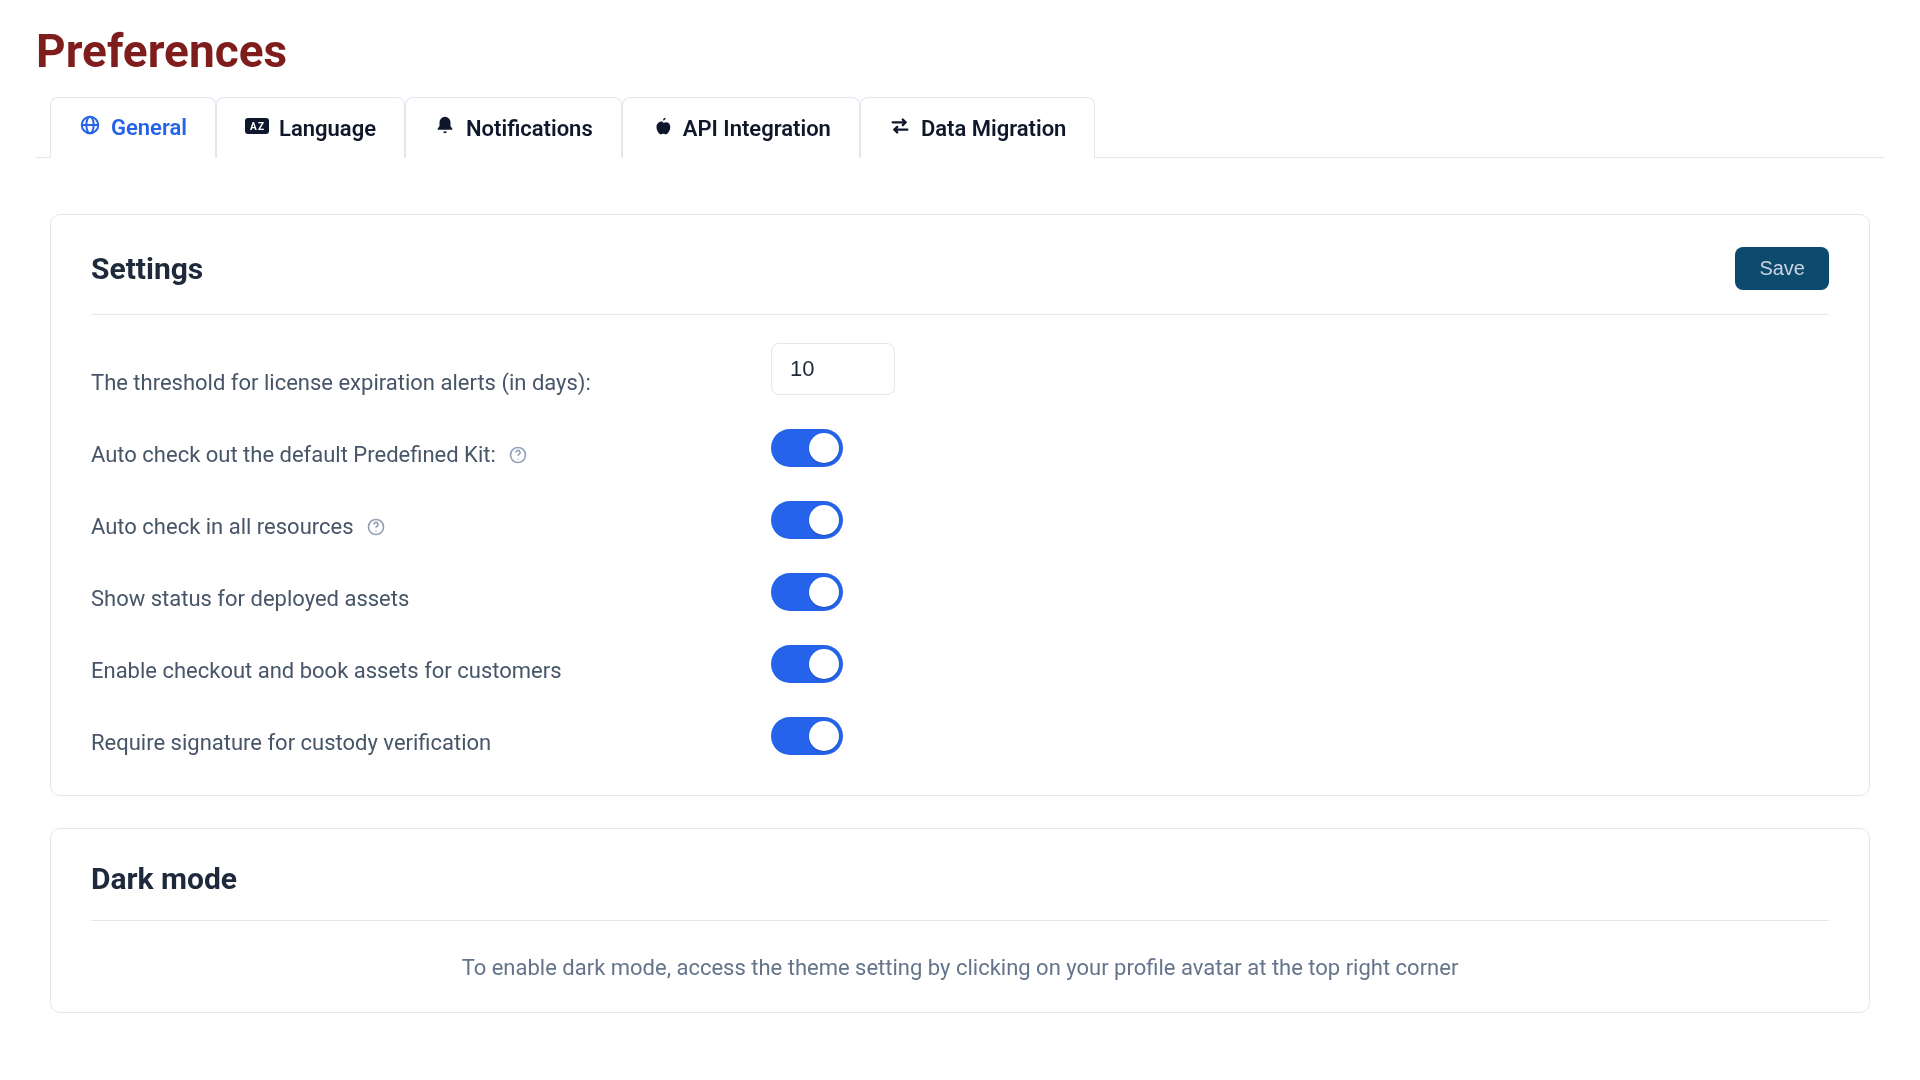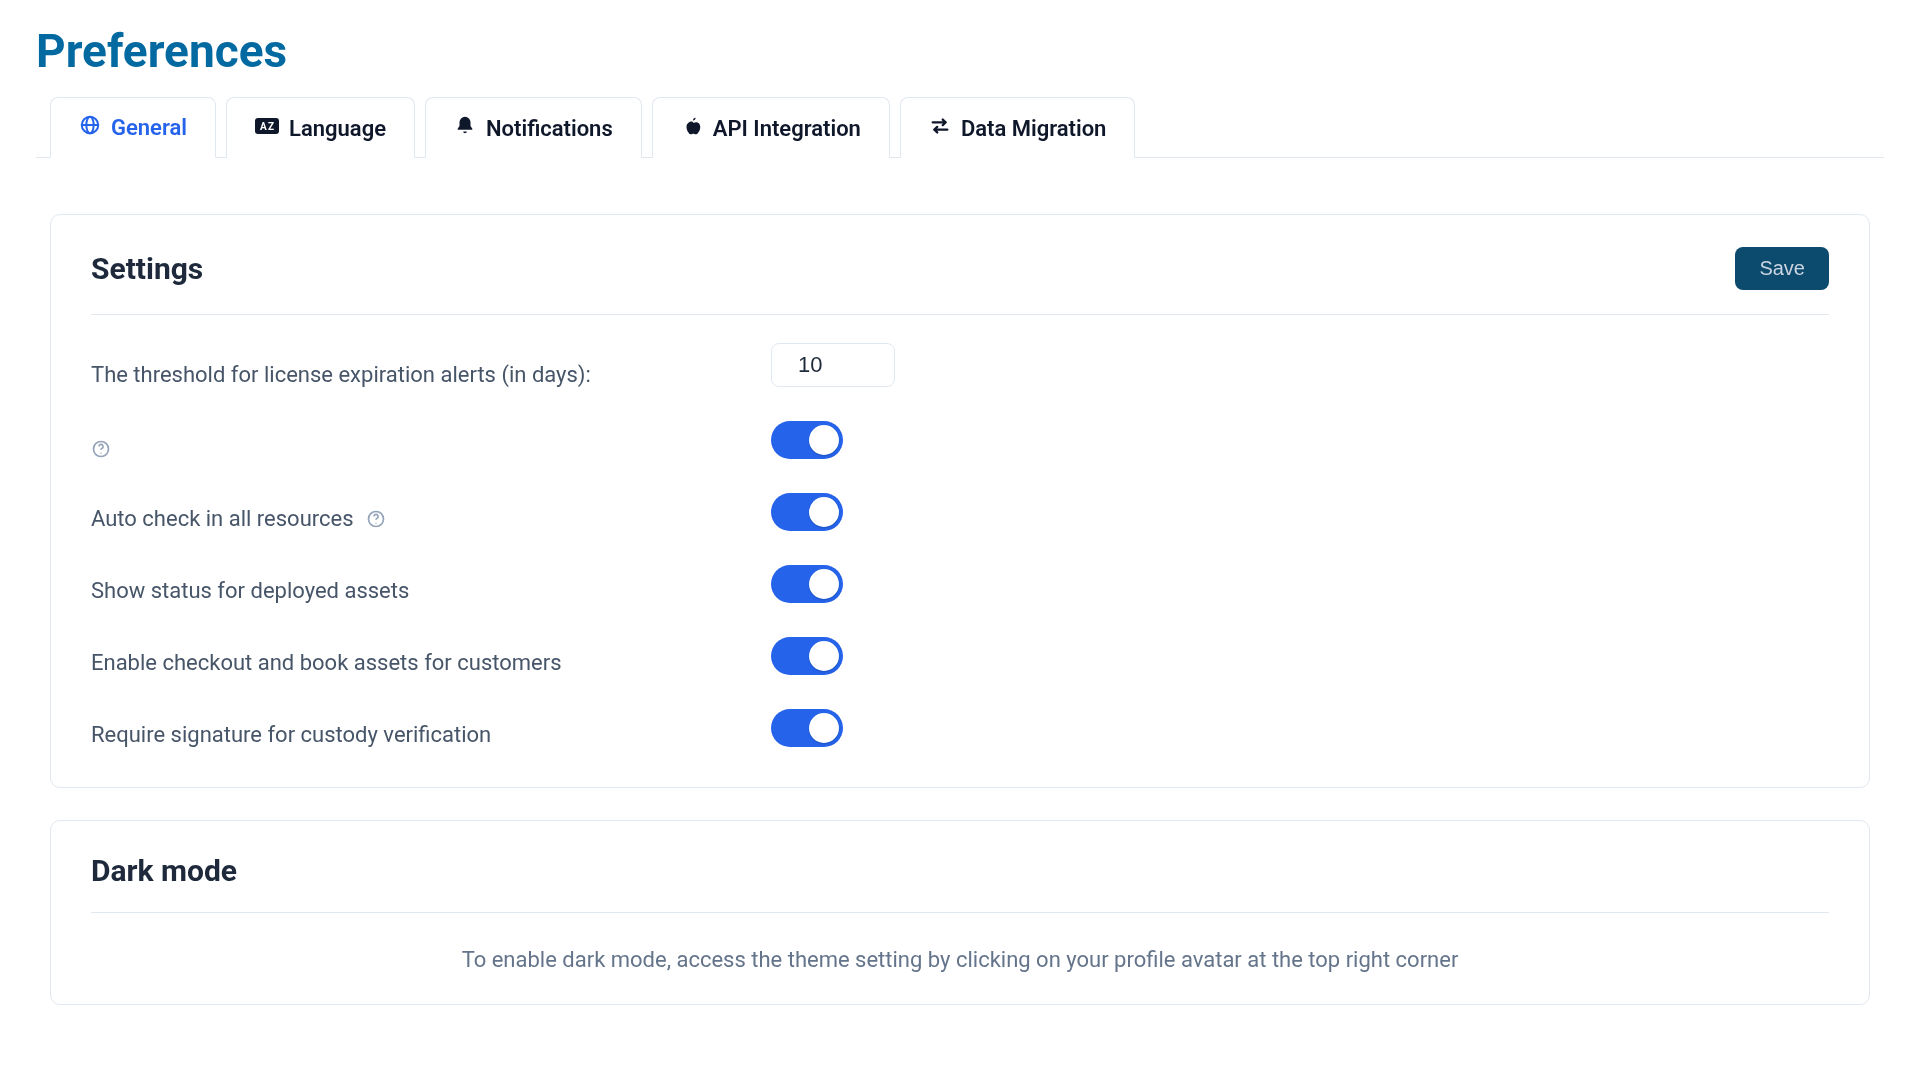--- a/index.html
+++ b/index.html
@@ -8,27 +8,27 @@
     background: #ffffff;
     color: #1e293b;
     width: 1920px;
     height: 1080px;
     overflow: hidden;
     padding: 24px 36px 0 36px;
   }
   h1.page-title {
     font-size: 46px;
     font-weight: 700;
-    color: #0369a1;
+    color: #7f1d1d;
     margin-bottom: 18px;
   }
   .tabs-wrap {
     border-bottom: 1px solid #e2e8f0;
     display: flex;
-    gap: 10px;
+    gap: 0;
     padding-left: 14px;
   }
   .tab {
     display: flex;
     align-items: center;
     gap: 10px;
     padding: 16px 28px;
     font-size: 22px;
     font-weight: 600;
     color: #0f172a;
@@ -100,25 +100,25 @@
     gap: 12px;
     font-size: 22px;
     color: #475569;
   }
   .setting-label .info-icon {
     color: #94a3b8;
     display: inline-flex;
   }
   .num-input {
     width: 124px;
-    height: 44px;
+    height: 52px;
     border: 1px solid #e2e8f0;
     border-radius: 8px;
     font-size: 22px;
-    padding: 0 26px;
+    padding: 0 18px;
     color: #1e293b;
   }
   .toggle {
     width: 72px;
     height: 38px;
     background: #2563eb;
     border-radius: 19px;
     position: relative;
     cursor: pointer;
   }
@@ -208,20 +208,21 @@
 
   <div class="setting-row">
     <div class="setting-label">
       <span>The threshold for license expiration alerts (in days):</span>
     </div>
     <input class="num-input" type="text" value="10" style="">
   </div>
 
   <div class="setting-row">
     <div class="setting-label">
+      <span>Auto check out the default Predefined Kit:</span>
       <span class="info-icon">
         <svg width="20" height="20" viewBox="0 0 24 24" fill="none" stroke="currentColor" stroke-width="2">
           <circle cx="12" cy="12" r="9"></circle>
           <path d="M9.5 9a2.5 2.5 0 1 1 3.5 2.3c-.8.4-1 1-1 1.7"></path>
           <circle cx="12" cy="17" r="0.8" fill="currentColor" stroke="none"></circle>
         </svg>
       </span>
     </div>
     <div class="toggle">
         <div class="knob"></div>

